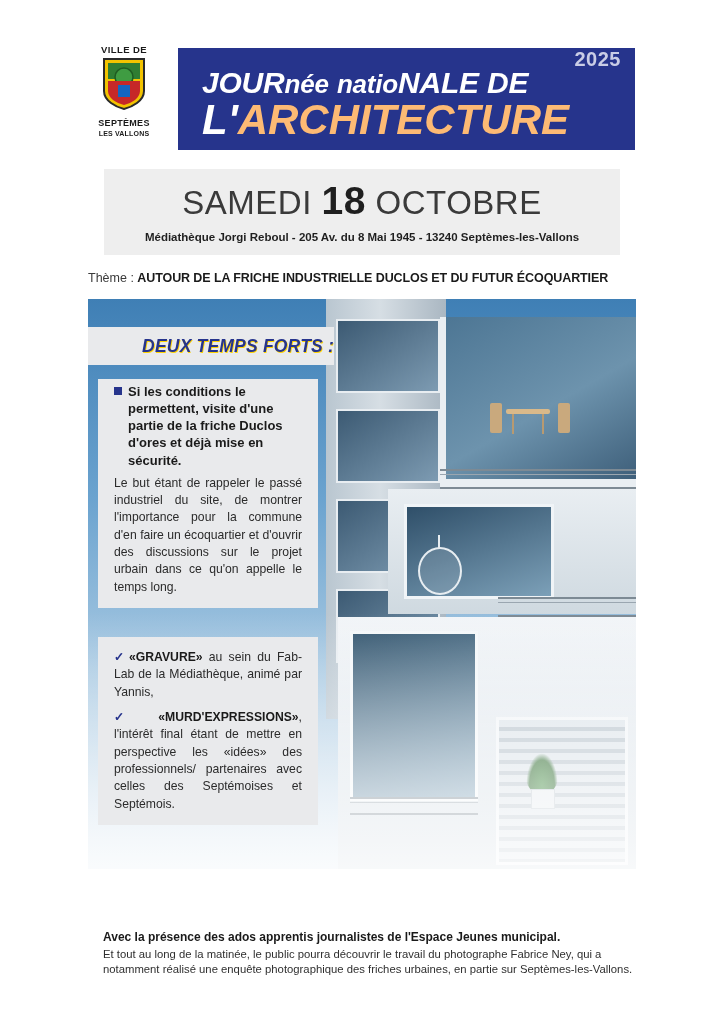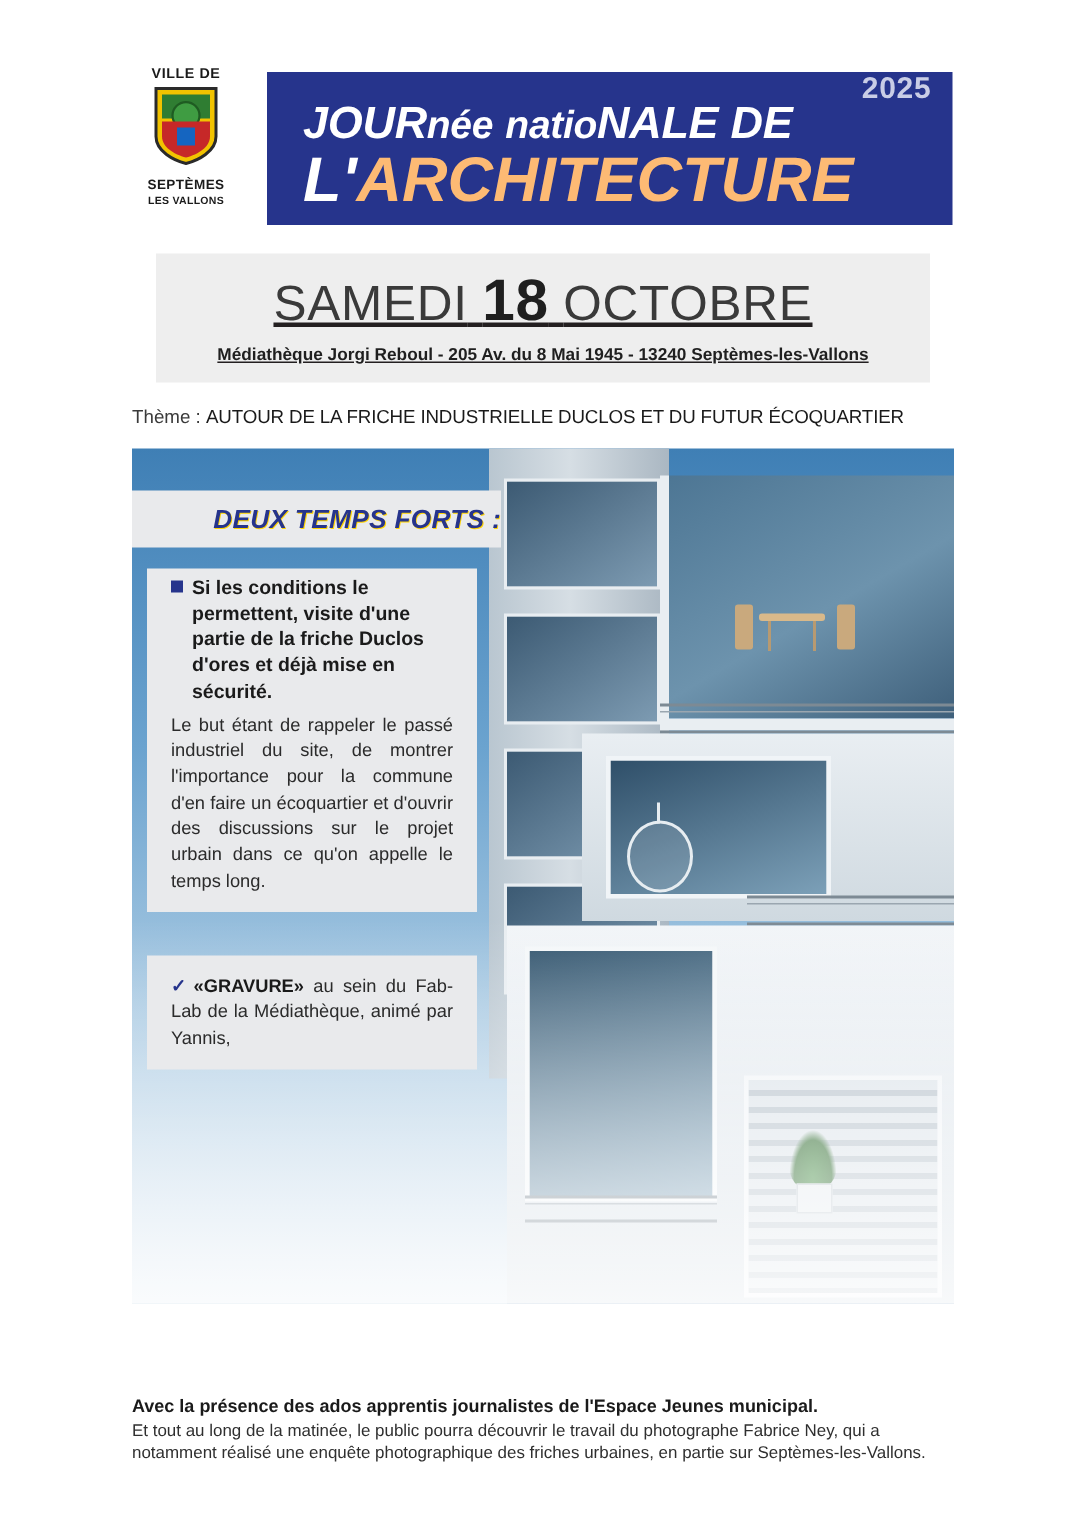--- a/index.html
+++ b/index.html
@@ -100,21 +100,20 @@
 
   
   .date-band {
     position: relative;
     margin: 14px 104px 0 104px;
     background: #eeeeee;
     height: 86px;
     text-align: center;
     padding-top: 10px;
     box-sizing: border-box;
-    text-decoration: underline;
   }
   .date-main {
     font-size: 33px;
     color: #3a3a3a;
     letter-spacing: 0.5px;
     line-height: 1.15;
   }
   .date-main .big {
     font-size: 39px;
     font-weight: bold;
@@ -136,21 +135,21 @@
   
   .theme-block {
     margin: 16px 0 0 88px;
     width: 560px;
   }
   .theme-line {
     font-size: 12.5px;
     color: #2a2a2a;
   }
   .theme-line .label { color: #3a3a3a; }
-  .theme-line .val { font-weight: normal; color: #1a1a1a; letter-spacing: -0.1px; }
+  .theme-line .val { font-weight: bold; color: #1a1a1a; letter-spacing: -0.1px; }
   .theme-sub {
     font-size: 11.5px;
     color: #3a3a3a;
     margin-top: 2px;
   }
 
   
   .main-visual {
     position: relative;
     margin: 14px 0 0 88px;
@@ -327,21 +326,21 @@
     margin-right: 2px;
   }
   .check-item .strong {
     font-weight: bold;
     color: #1a1a1a;
   }
 
   
   .footer {
     position: absolute;
-    left: 88px;
+    left: 103px;
     top: 930px;
     width: 552px;
   }
   .footer .f1 {
     font-size: 12px;
     font-weight: bold;
     color: #1a1a1a;
     margin-bottom: 3px;
   }
   .footer .f2 {
@@ -445,19 +444,22 @@
     <div class="bullet-head">Si les conditions le permettent, visite d'une partie de la friche Duclos d'ores et déjà mise en sécurité.</div>
     <p class="body-p">Le but étant de rappeler le passé industriel du site, de montrer l'importance pour la commune d'en faire un écoquartier et d'ouvrir des discussions sur le projet urbain dans ce qu'on appelle le temps long.</p>
   </div>
 
   <div class="panel panel-b">
 
     <p class="check-item">
       <span class="chk">✓</span><span class="strong">«GRAVURE»</span><span> au sein du Fab-Lab de la Médiathèque, animé par Yannis,</span>
     </p>
 
+    <p class="check-item">
+      <span class="chk">✓</span><span class="strong">«MURD'EXPRESSIONS»</span><span>, l'intérêt final étant de mettre en perspective les «idées» des professionnels/ partenaires avec celles des Septémoises et Septémois.</span>
+    </p>
   </div>
 </div>
 
 <div class="footer">
   <div class="f1">Avec la présence des ados apprentis journalistes de l'Espace Jeunes municipal.</div>
   <div class="f2">Et tout au long de la matinée, le public pourra découvrir le travail du photographe Fabrice Ney, qui a notamment réalisé une enquête photographique des friches urbaines, en partie sur Septèmes-les-Vallons.</div>
 </div>
 
 </body></html>

